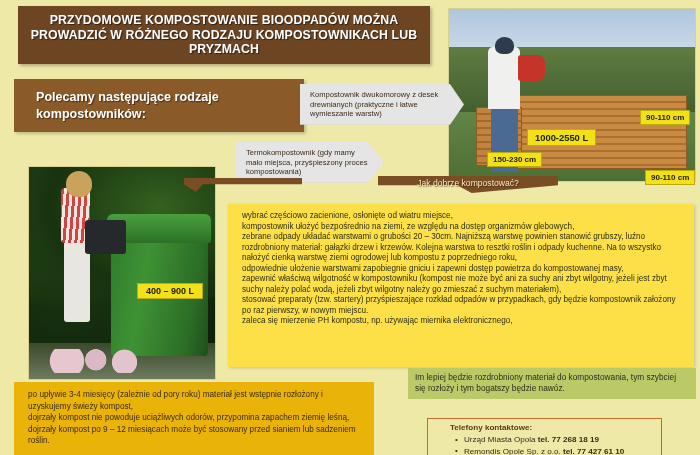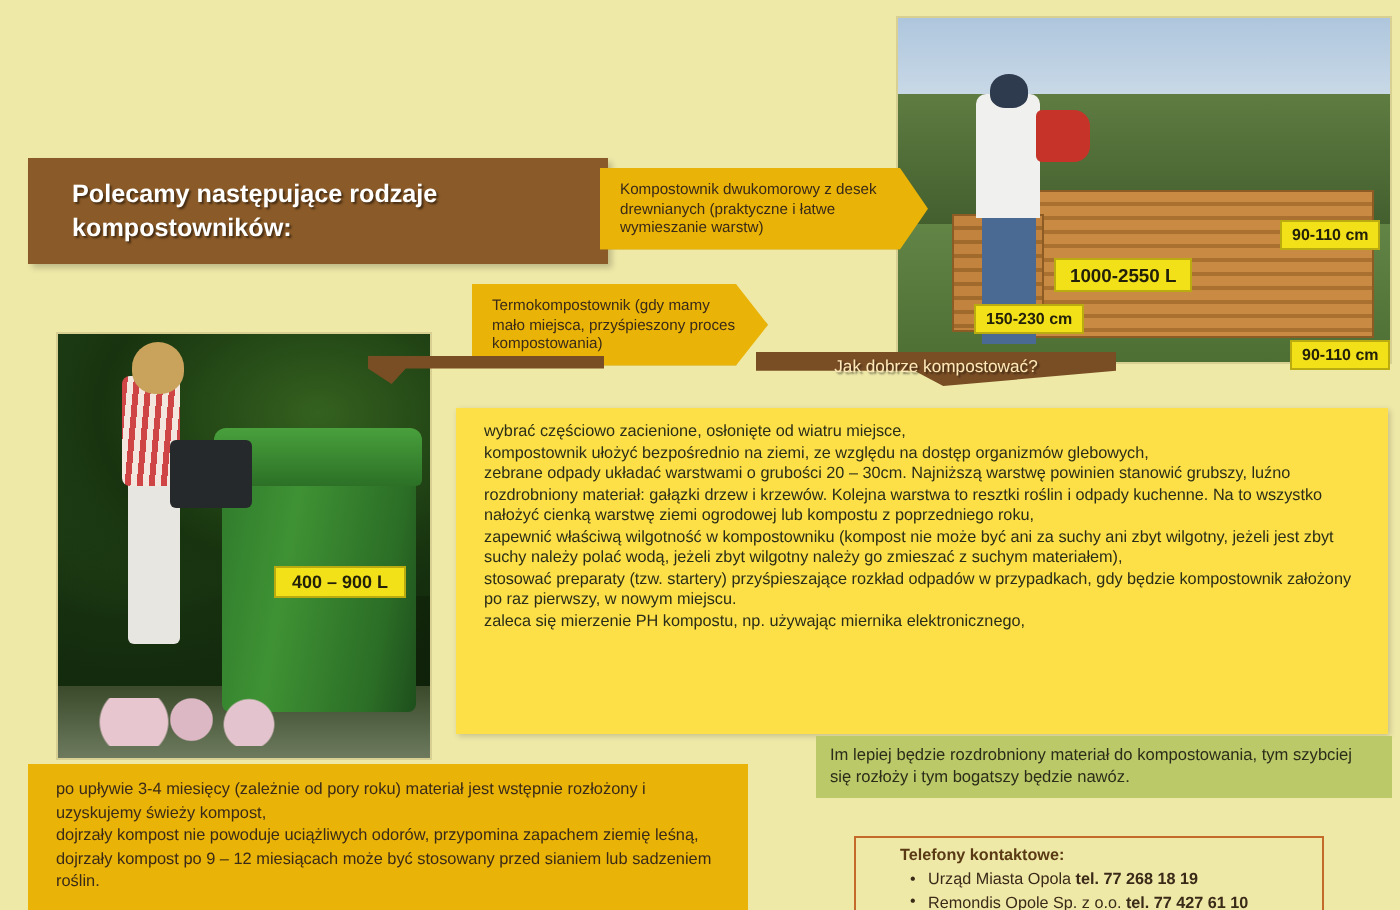--- a/index.html
+++ b/index.html
@@ -90,21 +90,21 @@
     background:#26292b;border-radius:3px;}
   .ph-l-ground{position:absolute;left:0;bottom:0;width:100%;height:17%;
     background:linear-gradient(#3a4a2a,#6d7a5e);}
   .ph-l-flowers{position:absolute;left:8%;bottom:3%;width:62%;height:11%;
     background:radial-gradient(circle at 20% 50%,#e7c6d0 0 18%,rgba(0,0,0,0) 19%),
                radial-gradient(circle at 45% 45%,#dcb7c4 0 16%,rgba(0,0,0,0) 17%),
                radial-gradient(circle at 70% 55%,#e3c3cd 0 15%,rgba(0,0,0,0) 16%);}
 
   
   .callout{
-    position:absolute;background:#eab308;
+    position:absolute;background:#e5e5e5;
     color:#3a2a18;font-size:7.6px;line-height:9.6px;
     padding:6px 16px 6px 10px;
     box-shadow:1px 1px 2px rgba(0,0,0,.2);
   }
   .callout-two-chamber{
     left:300px;top:84px;width:138px;
     clip-path:polygon(0 0,calc(100% - 14px) 0,100% 50%,calc(100% - 14px) 100%,0 100%,0 100%);
   }
   .callout-thermo{
     left:236px;top:142px;width:122px;
@@ -208,20 +208,23 @@
   .contact li:before{
     content:"\2022";position:absolute;left:19px;top:-0.5px;color:#3a2a18;font-size:8px;
   }
   .contact li b{font-weight:bold;}
 </style>
 </head>
 <body>
 
 <div class="poster">
 
+  <div class="header-bar">
+    <div class="ttl">PRZYDOMOWE KOMPOSTOWANIE BIOODPADÓW MOŻNA PROWADZIĆ W RÓŻNEGO RODZAJU KOMPOSTOWNIKACH LUB PRYZMACH</div>
+  </div>
 
   <div class="sub-bar">
     <div class="ttl">Polecamy następujące rodzaje kompostowników:</div>
   </div>
 
   <div class="photo photo-right">
     <div class="ph-r-sky"></div>
     <div class="ph-r-hedge"></div>
     <div class="ph-r-grass"></div>
     <div class="ph-r-bin"></div>
@@ -257,20 +260,21 @@
 
   <div class="arrow-brown-left"></div>
   <div class="banner-brown"></div>
   <div class="banner-brown-label">Jak dobrze kompostować?</div>
 
   <div class="panel-green">
     <div class="body">
       <p>wybrać częściowo zacienione, osłonięte od wiatru miejsce,</p>
       <p>kompostownik ułożyć bezpośrednio na ziemi, ze względu na dostęp organizmów glebowych,</p>
       <p>zebrane odpady układać warstwami o grubości 20 – 30cm. Najniższą warstwę powinien stanowić grubszy, luźno rozdrobniony materiał: gałązki drzew i krzewów. Kolejna warstwa to resztki roślin i odpady kuchenne. Na to wszystko nałożyć cienką warstwę ziemi ogrodowej lub kompostu z poprzedniego roku,</p>
+      <p>odpowiednie ułożenie warstwami zapobiegnie gniciu i zapewni dostęp powietrza do kompostowanej masy,</p>
       <p>zapewnić właściwą wilgotność w kompostowniku (kompost nie może być ani za suchy ani zbyt wilgotny, jeżeli jest zbyt suchy należy polać wodą, jeżeli zbyt wilgotny należy go zmieszać z suchym materiałem),</p>
       <p>stosować preparaty (tzw. startery) przyśpieszające rozkład odpadów w przypadkach, gdy będzie kompostownik założony po raz pierwszy, w nowym miejscu.</p>
       <p>zaleca się mierzenie PH kompostu, np. używając miernika elektronicznego,</p>
     </div>
   </div>
 
   <div class="panel-peach">
     <div class="body">
       <p>po upływie 3-4 miesięcy (zależnie od pory roku) materiał jest wstępnie rozłożony i uzyskujemy świeży kompost,</p>
       <p>dojrzały kompost nie powoduje uciążliwych odorów, przypomina zapachem ziemię leśną,</p>

